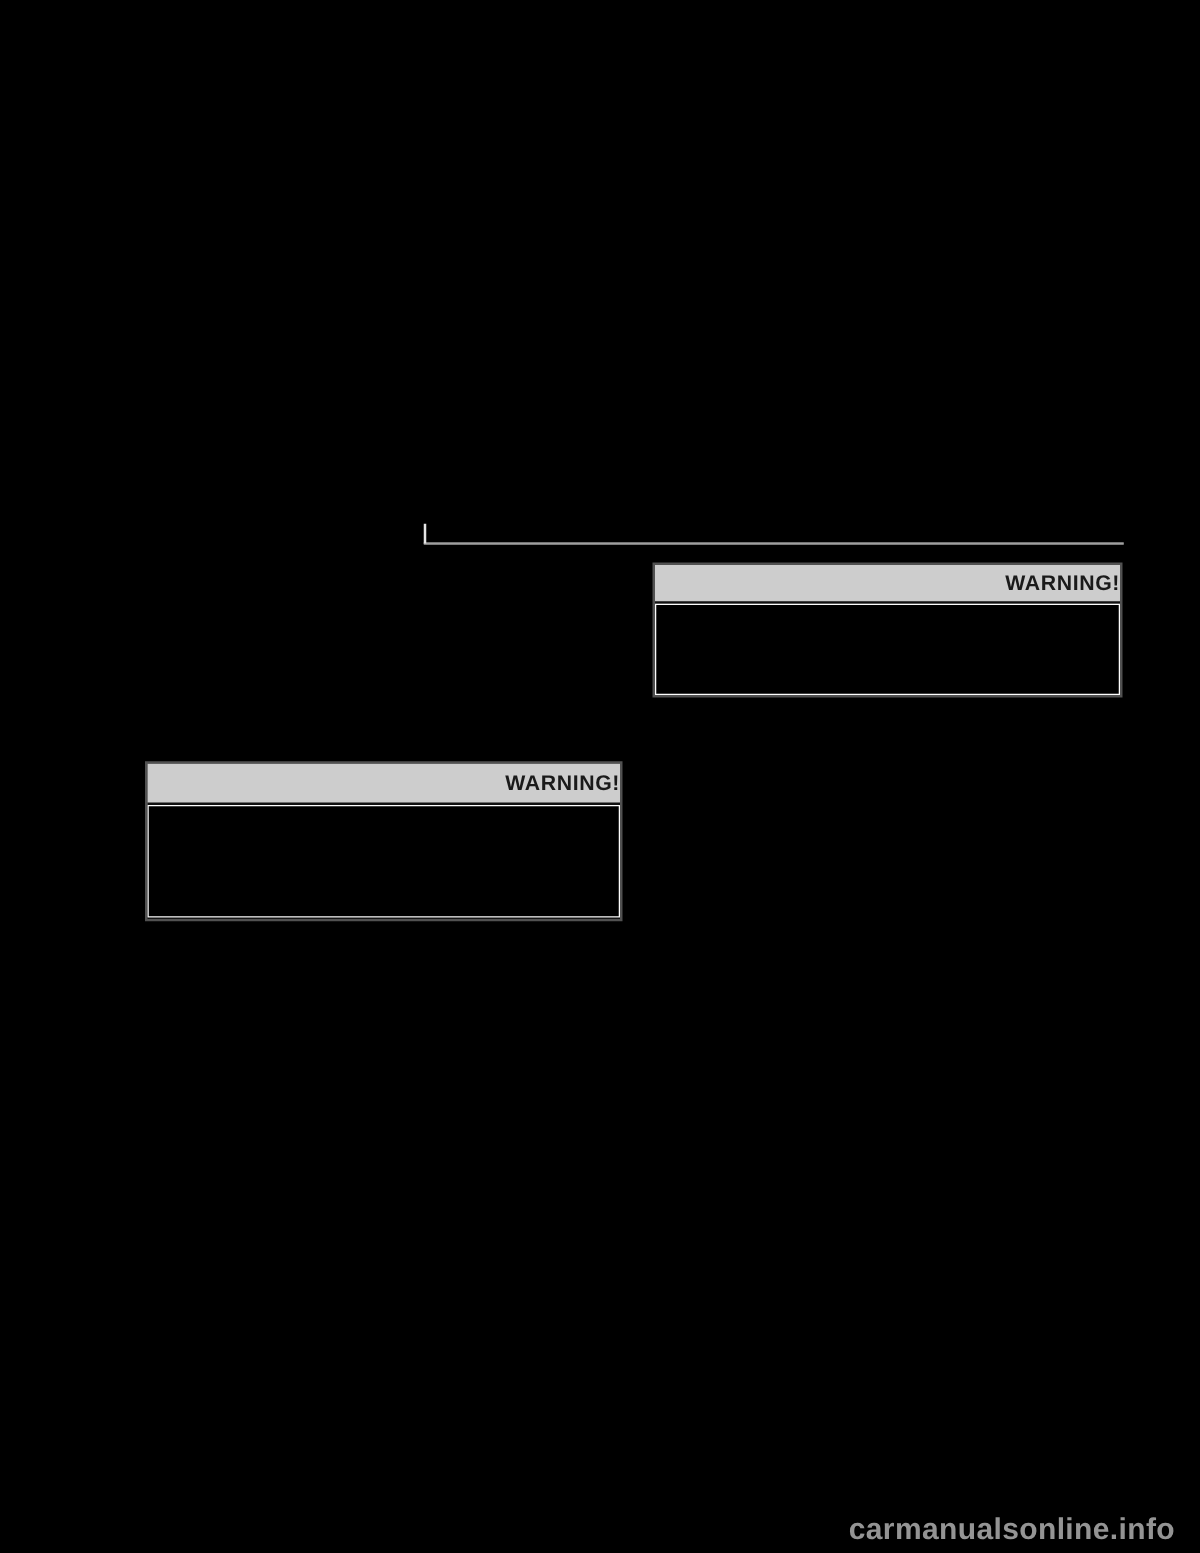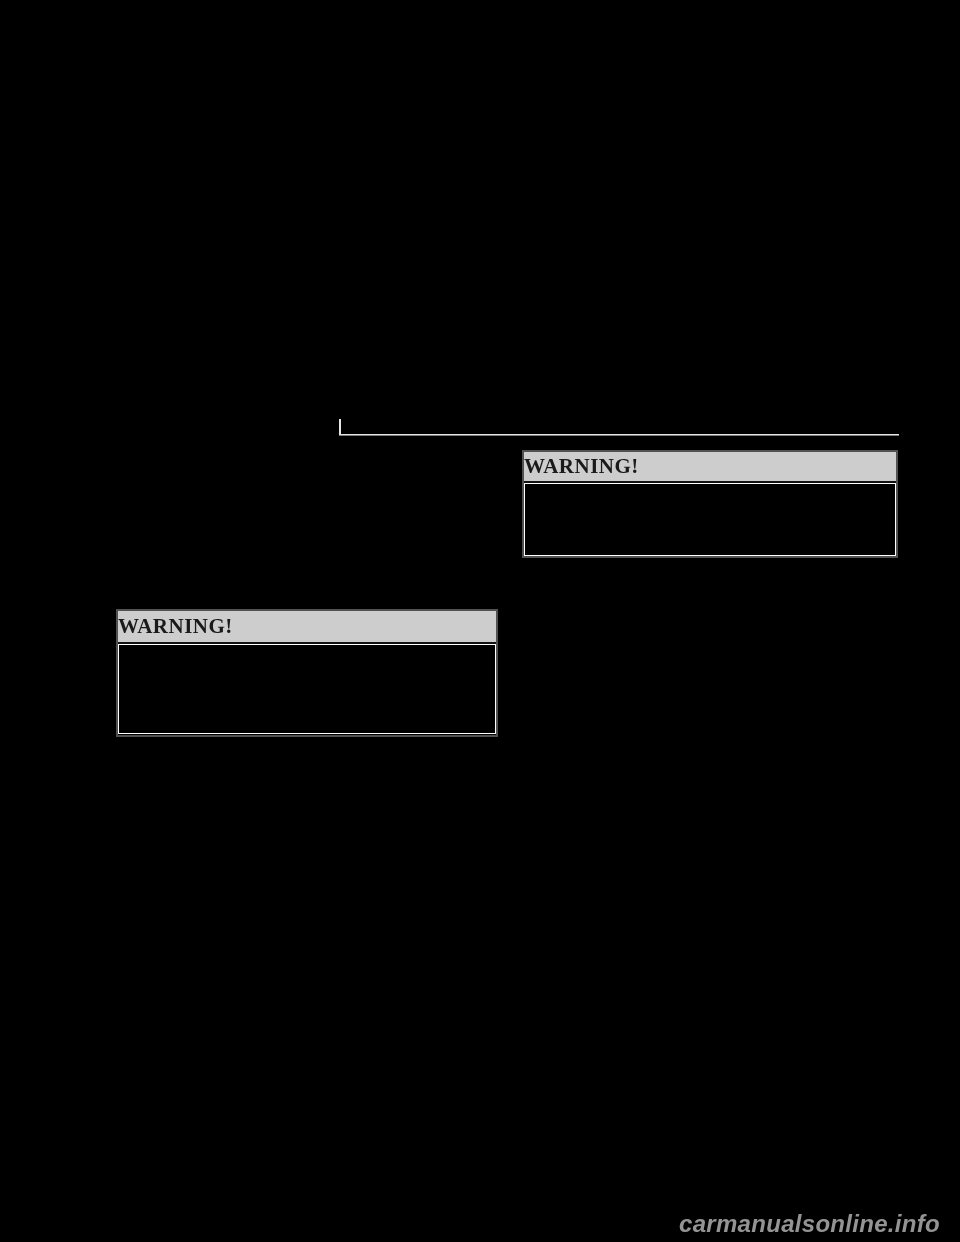--- a/index.html
+++ b/index.html
@@ -49,24 +49,24 @@
   }
   .warning-box.left {
     left: 116px;
     top: 609px;
     width: 382px;
     height: 128px;
   }
   .warning-header {
     background: var(--header_bg, #cdcdcd);
     border-bottom: 2px solid var(--header_rule, #111);
-    text-align: left;
-    font-family: Liberation Serif, serif;
+    text-align: right;
+    font-family: Liberation Sans, sans-serif;
     font-weight: bold;
-    font-size: 21px;
+    font-size: 17px;
     letter-spacing: 0.5px;
     color: var(--title_color, #1a1a1a);
     line-height: 29px;
     height: 29px;
     overflow: hidden;
   }
   .warning-box.left .warning-header {
     line-height: 31px;
     height: 31px;
   }
@@ -81,21 +81,20 @@
   .watermark {
     position: absolute;
     left: 679px;
     top: 1210px;
     font-family: "Liberation Sans", sans-serif;
     font-weight: bold;
     font-size: 24px;
     letter-spacing: 0.3px;
     color: var(--watermark_color, #949494);
     white-space: nowrap;
-    font-style: italic;
   }
 </style>
 </head>
 <body>
 
 <div class="rule-tick"></div>
 <div class="h-rule"></div>
 
 <div class="warning-box right">
   <div class="warning-header">

